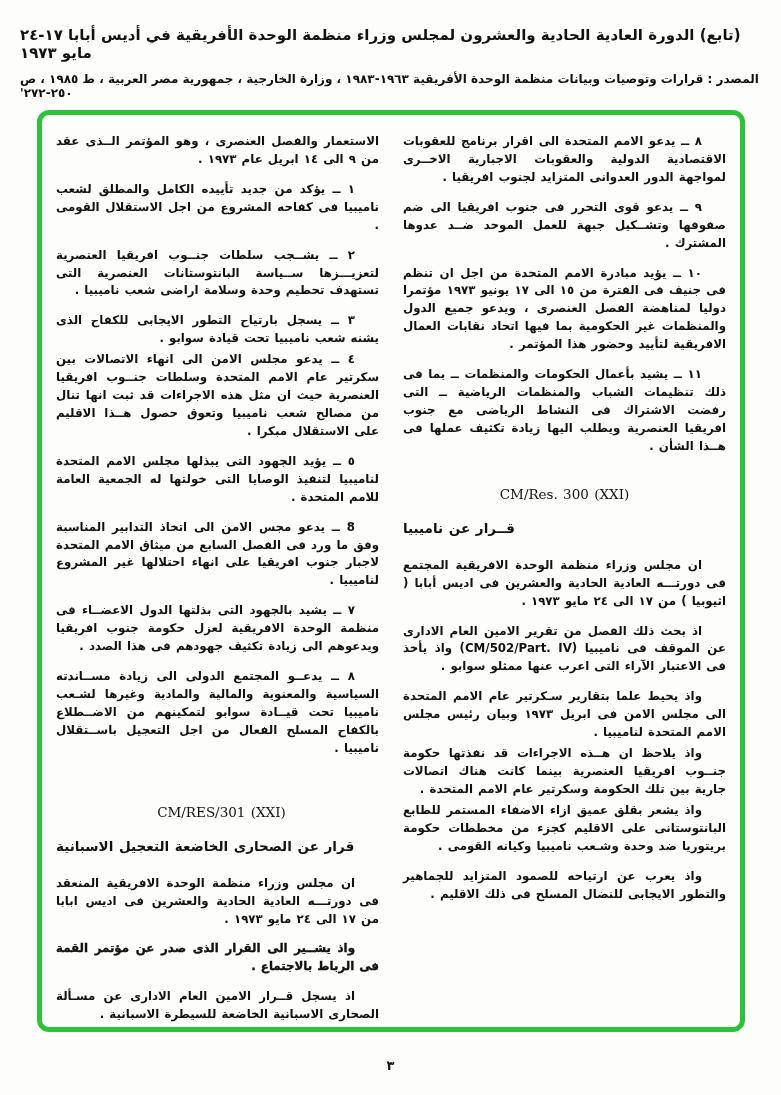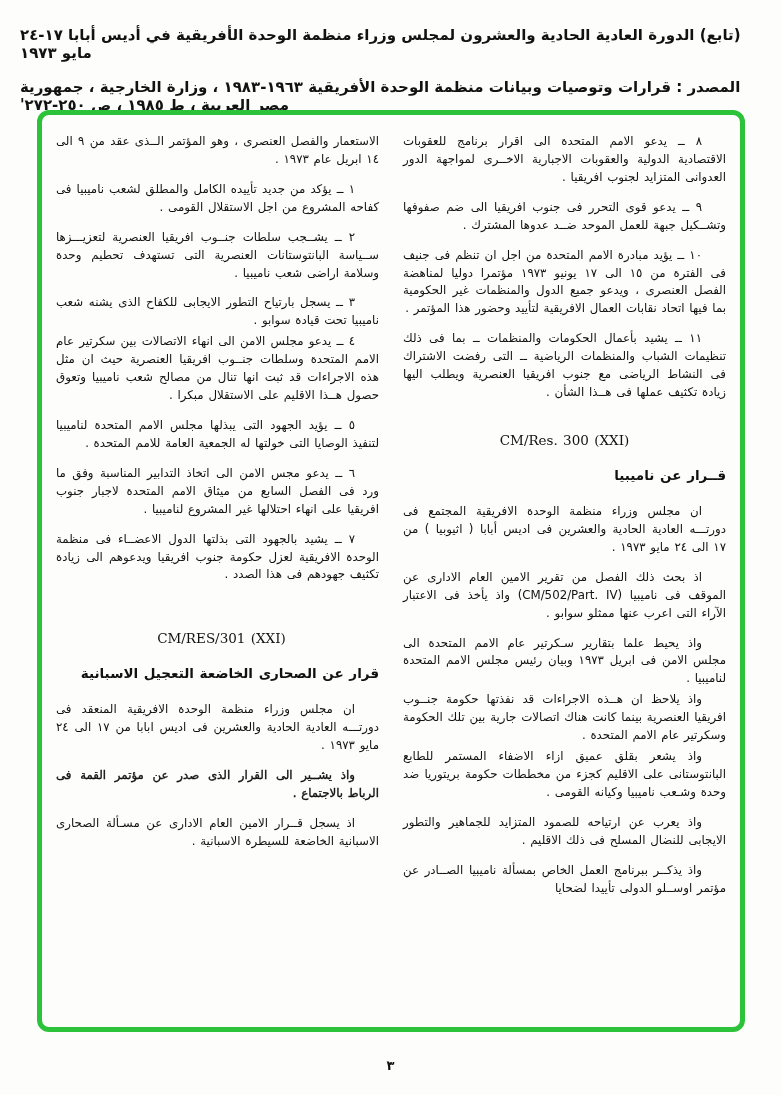--- a/index.html
+++ b/index.html
@@ -2,41 +2,41 @@
 <html lang="ar"><head>
 <meta charset="utf-8">
 <style>
   html,body{margin:0;padding:0;}
   body{
     width:781px;height:1095px;position:relative;background:#fdfdfb;
     font-family:"DejaVu Sans",sans-serif;color:#121212;overflow:hidden;
   }
   .page-header{position:absolute;top:26px;left:20px;right:20px;text-align:left;direction:rtl;}
   .hdr-title{font-size:15px;font-weight:bold;letter-spacing:.2px;}
-  .hdr-source{font-size:15px;font-weight:bold;margin-top:16px;}
+  .hdr-source{font-size:12px;font-weight:bold;margin-top:10px;}
   .green-box{
     position:absolute;left:37px;top:110px;width:708px;height:922px;
     box-sizing:border-box;border:5px solid #2cc33b;border-radius:12px;
     padding:18px 14px 8px 14px;overflow:hidden;background:transparent;
   }
   .columns{display:flex;direction:rtl;gap:24px;height:100%;}
   .col{flex:1;min-width:0;direction:rtl;}
   .para{
-    font-size:11.8px;font-weight:400;line-height:1.52;margin:0 0 12px;
+    font-size:11.8px;font-weight:700;line-height:1.52;margin:0 0 12px;
     text-align:justify;text-indent:24px;word-spacing:1px;
   }
   .no-indent{text-indent:0;}
   .tight{margin-bottom:3px;}
   .doccode{
     direction:ltr;text-align:center;font-family:"DejaVu Serif",serif;
     font-size:13.5px;font-weight:400;margin:28px 0 10px;text-indent:0;
   }
   .gap-lg{margin-top:44px;margin-left:8px;}
   .res-title{
-    text-align:right;font-size:13.5px;font-weight:bold;margin:14px 0 18px;text-indent:0;
+    text-align:left;font-size:13.5px;font-weight:bold;margin:14px 0 18px;text-indent:0;
   }
   .bold-extra{-webkit-text-stroke:.35px #111;}
   .page-footer{position:absolute;bottom:22px;left:0;right:0;text-align:center;
     font-size:13px;font-weight:bold;}
 </style>
 </head>
 <body>
 
 <header class="page-header">
   <div class="hdr-title">(تابع) الدورة العادية الحادية والعشرون لمجلس وزراء منظمة الوحدة الأفريقية في أديس أبابا ١٧-٢٤ مايو ١٩٧٣</div>
@@ -52,32 +52,32 @@
       <p class="para">١٠ ــ يؤيد مبادرة الامم المتحدة من اجل ان تنظم فى جنيف فى الفترة من ١٥ الى ١٧ يونيو ١٩٧٣ مؤتمرا دوليا لمناهضة الفصل العنصرى ، ويدعو جميع الدول والمنظمات غير الحكومية بما فيها اتحاد نقابات العمال الافريقية لتأييد وحضور هذا المؤتمر .</p>
       <p class="para">١١ ــ يشيد بأعمال الحكومات والمنظمات ــ بما فى ذلك تنظيمات الشباب والمنظمات الرياضية ــ التى رفضت الاشتراك فى النشاط الرياضى مع جنوب افريقيا العنصرية ويطلب اليها زيادة تكثيف عملها فى هــذا الشأن .</p>
       <p class="para doccode">CM/Res. 300 (XXI)</p>
       <p class="para res-title">قــرار عن ناميبيا</p>
       <p class="para">ان مجلس وزراء منظمة الوحدة الافريقية المجتمع فى دورتـــه العادية الحادية والعشرين فى اديس أبابا ( اثيوبيا ) من ١٧ الى ٢٤ مايو ١٩٧٣ .</p>
       <p class="para">اذ بحث ذلك الفصل من تقرير الامين العام الادارى عن الموقف فى ناميبيا (CM/502/Part. IV) واذ يأخذ فى الاعتبار الآراء التى اعرب عنها ممثلو سوابو .</p>
       <p class="para tight">واذ يحيط علما بتقارير سـكرتير عام الامم المتحدة الى مجلس الامن فى ابريل ١٩٧٣ وبيان رئيس مجلس الامم المتحدة لناميبيا .</p>
       <p class="para tight">واذ يلاحظ ان هــذه الاجراءات قد نفذتها حكومة جنــوب افريقيا العنصرية بينما كانت هناك اتصالات جارية بين تلك الحكومة وسكرتير عام الامم المتحدة .</p>
       <p class="para">واذ يشعر بقلق عميق ازاء الاضفاء المستمر للطابع البانتوستانى على الاقليم كجزء من مخططات حكومة بريتوريا ضد وحدة وشـعب ناميبيا وكيانه القومى .</p>
       <p class="para">واذ يعرب عن ارتياحه للصمود المتزايد للجماهير والتطور الايجابى للنضال المسلح فى ذلك الاقليم .</p>
-      <p class="para">واذ يذكــر ببرنامج العمل الخاص بمسألة ناميبيا الصــادر عن مؤتمر اوســلو الدولى تأييدا لضحايا</p>
     </div>
 
     <div class="col">
       <p class="para no-indent">الاستعمار والفصل العنصرى ، وهو المؤتمر الــذى عقد من ٩ الى ١٤ ابريل عام ١٩٧٣ .</p>
       <p class="para">١ ــ يؤكد من جديد تأييده الكامل والمطلق لشعب ناميبيا فى كفاحه المشروع من اجل الاستقلال القومى .</p>
       <p class="para">٢ ــ يشــجب سلطات جنــوب افريقيا العنصرية لتعزيـــزها ســياسة البانتوستانات العنصرية التى تستهدف تحطيم وحدة وسلامة اراضى شعب ناميبيا .</p>
       <p class="para tight">٣ ــ يسجل بارتياح التطور الايجابى للكفاح الذى يشنه شعب ناميبيا تحت قيادة سوابو .</p>
       <p class="para">٤ ــ يدعو مجلس الامن الى انهاء الاتصالات بين سكرتير عام الامم المتحدة وسلطات جنــوب افريقيا العنصرية حيث ان مثل هذه الاجراءات قد ثبت انها تنال من مصالح شعب ناميبيا وتعوق حصول هــذا الاقليم على الاستقلال مبكرا .</p>
       <p class="para">٥ ــ يؤيد الجهود التى يبذلها مجلس الامم المتحدة لناميبيا لتنفيذ الوصايا التى خولتها له الجمعية العامة للامم المتحدة .</p>
-      <p class="para">٦ ــ يدعو مجس الامن الى اتخاذ التدابير المناسبة وفق ما ورد فى الفصل السابع من ميثاق الامم المتحدة لاجبار جنوب افريقيا على انهاء احتلالها غير المشروع لناميبيا .</p>
+      <p class="para">8 ــ يدعو مجس الامن الى اتخاذ التدابير المناسبة وفق ما ورد فى الفصل السابع من ميثاق الامم المتحدة لاجبار جنوب افريقيا على انهاء احتلالها غير المشروع لناميبيا .</p>
       <p class="para">٧ ــ يشيد بالجهود التى بذلتها الدول الاعضــاء فى منظمة الوحدة الافريقية لعزل حكومة جنوب افريقيا ويدعوهم الى زيادة تكثيف جهودهم فى هذا الصدد .</p>
+      <p class="para">٨ ــ يدعــو المجتمع الدولى الى زيادة مســاندته السياسية والمعنوية والمالية والمادية وغيرها لشـعب ناميبيا تحت قيــادة سوابو لتمكينهم من الاضــطلاع بالكفاح المسلح الفعال من اجل التعجيل باســتقلال ناميبيا .</p>
       <p class="para doccode gap-lg">CM/RES/301 (XXI)</p>
       <p class="para res-title">قرار عن الصحارى الخاضعة التعجيل الاسبانية</p>
       <p class="para">ان مجلس وزراء منظمة الوحدة الافريقية المنعقد فى دورتـــه العادية الحادية والعشرين فى اديس ابابا من ١٧ الى ٢٤ مايو ١٩٧٣ .</p>
       <p class="para bold-extra">واذ يشــير الى القرار الذى صدر عن مؤتمر القمة فى الرباط بالاجتماع .</p>
       <p class="para">اذ يسجل قــرار الامين العام الادارى عن مسـألة الصحارى الاسبانية الخاضعة للسيطرة الاسبانية .</p>
     </div>
 
   </div>
 </div>
 

